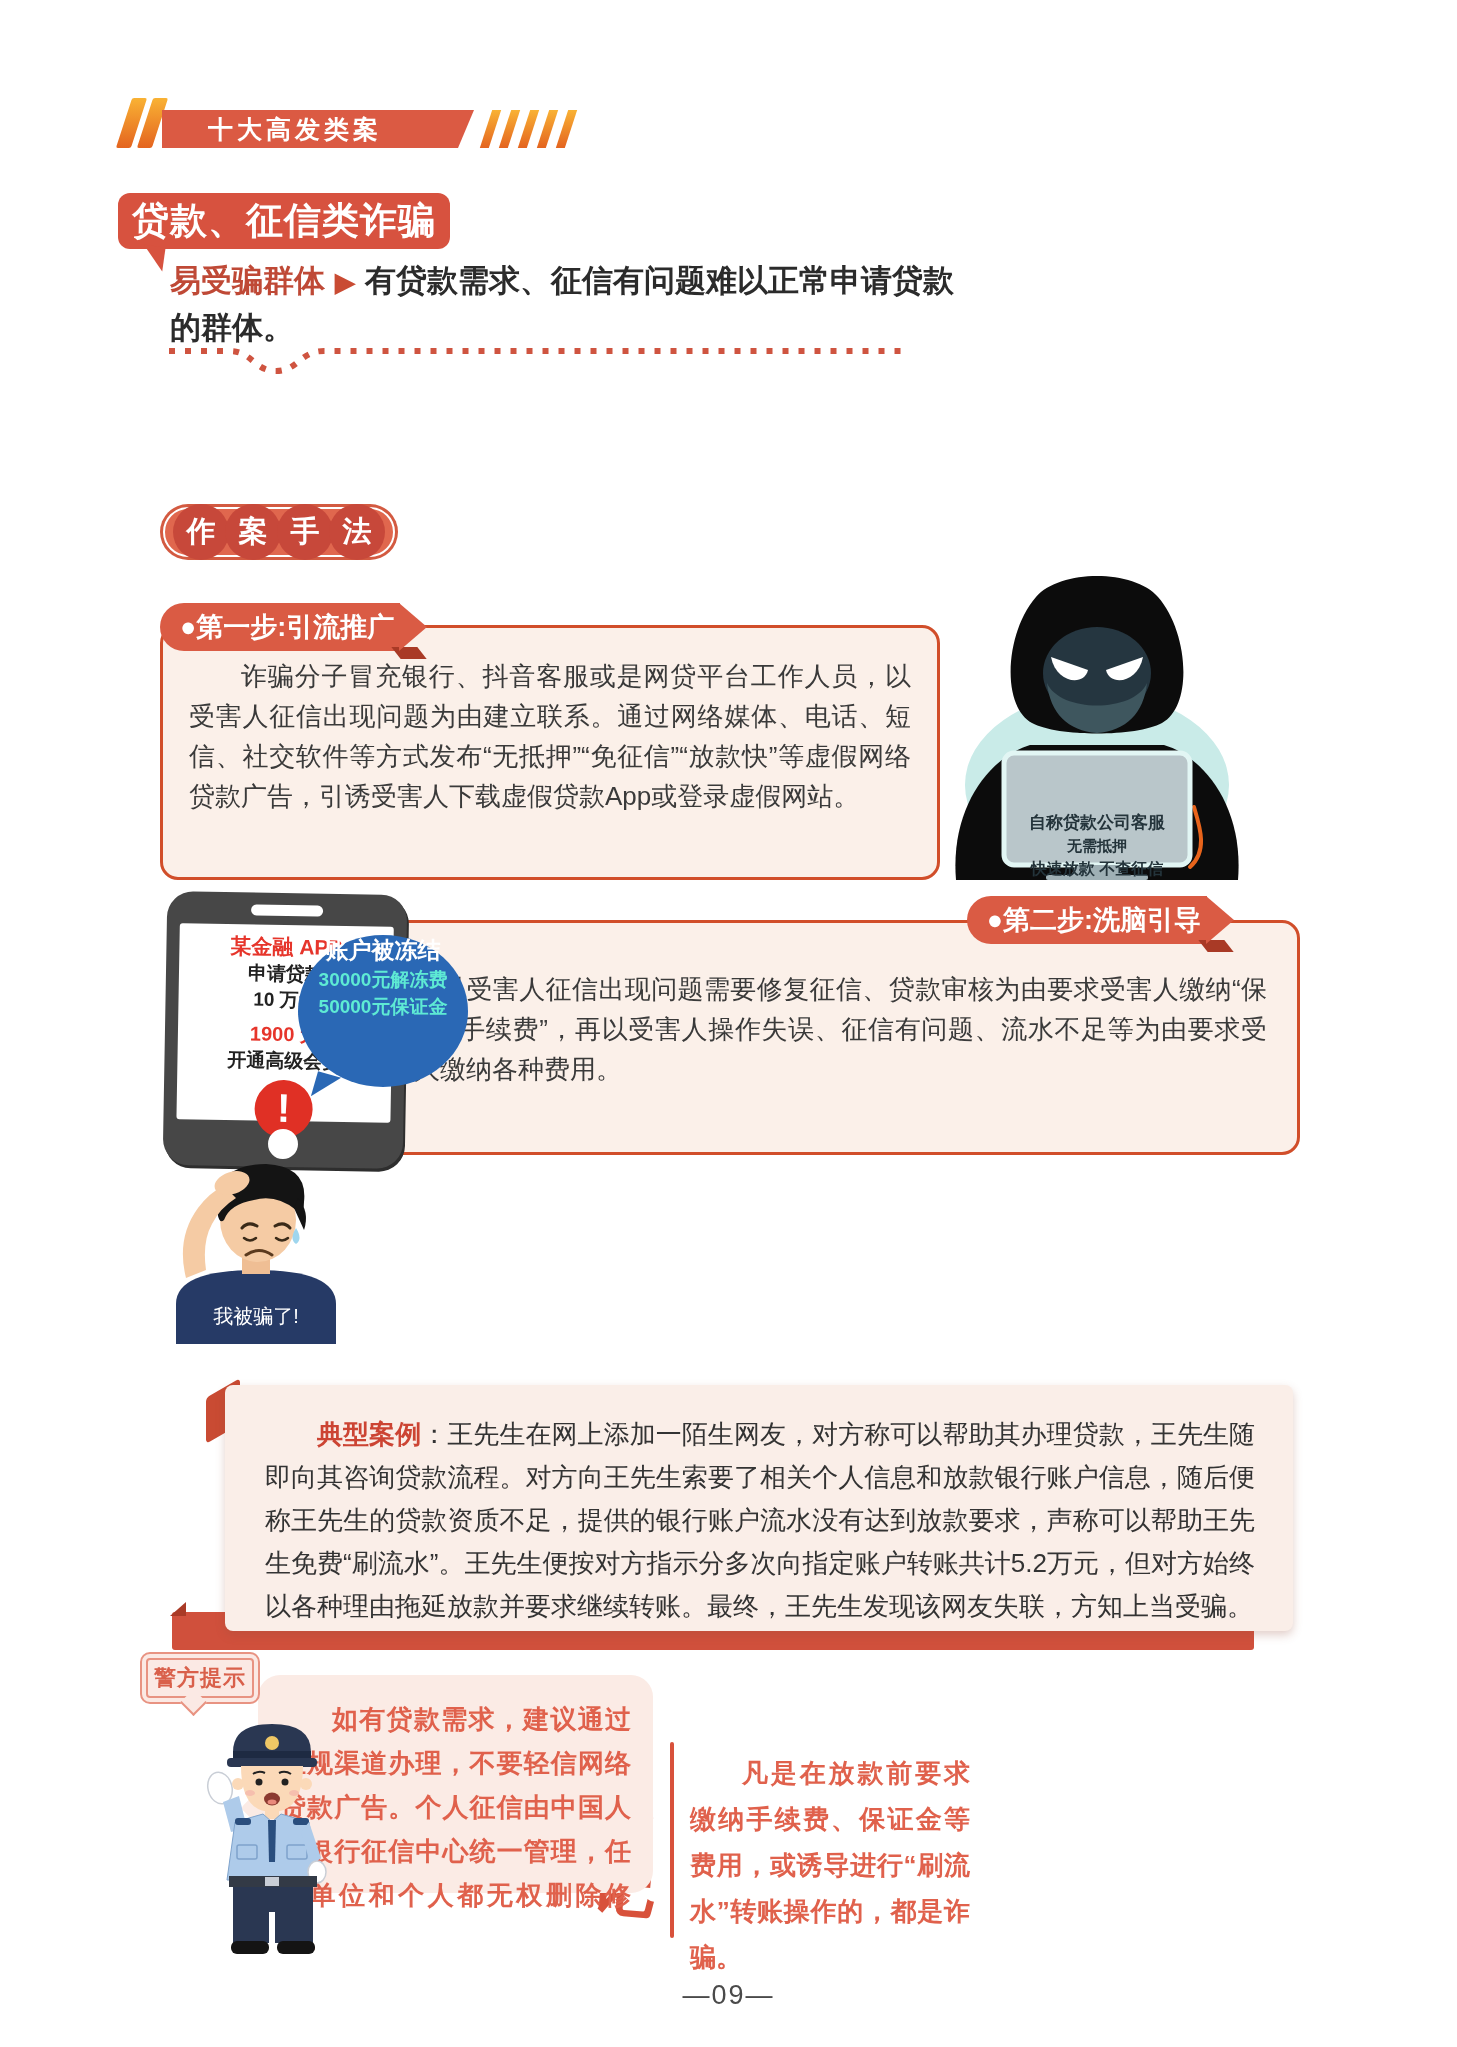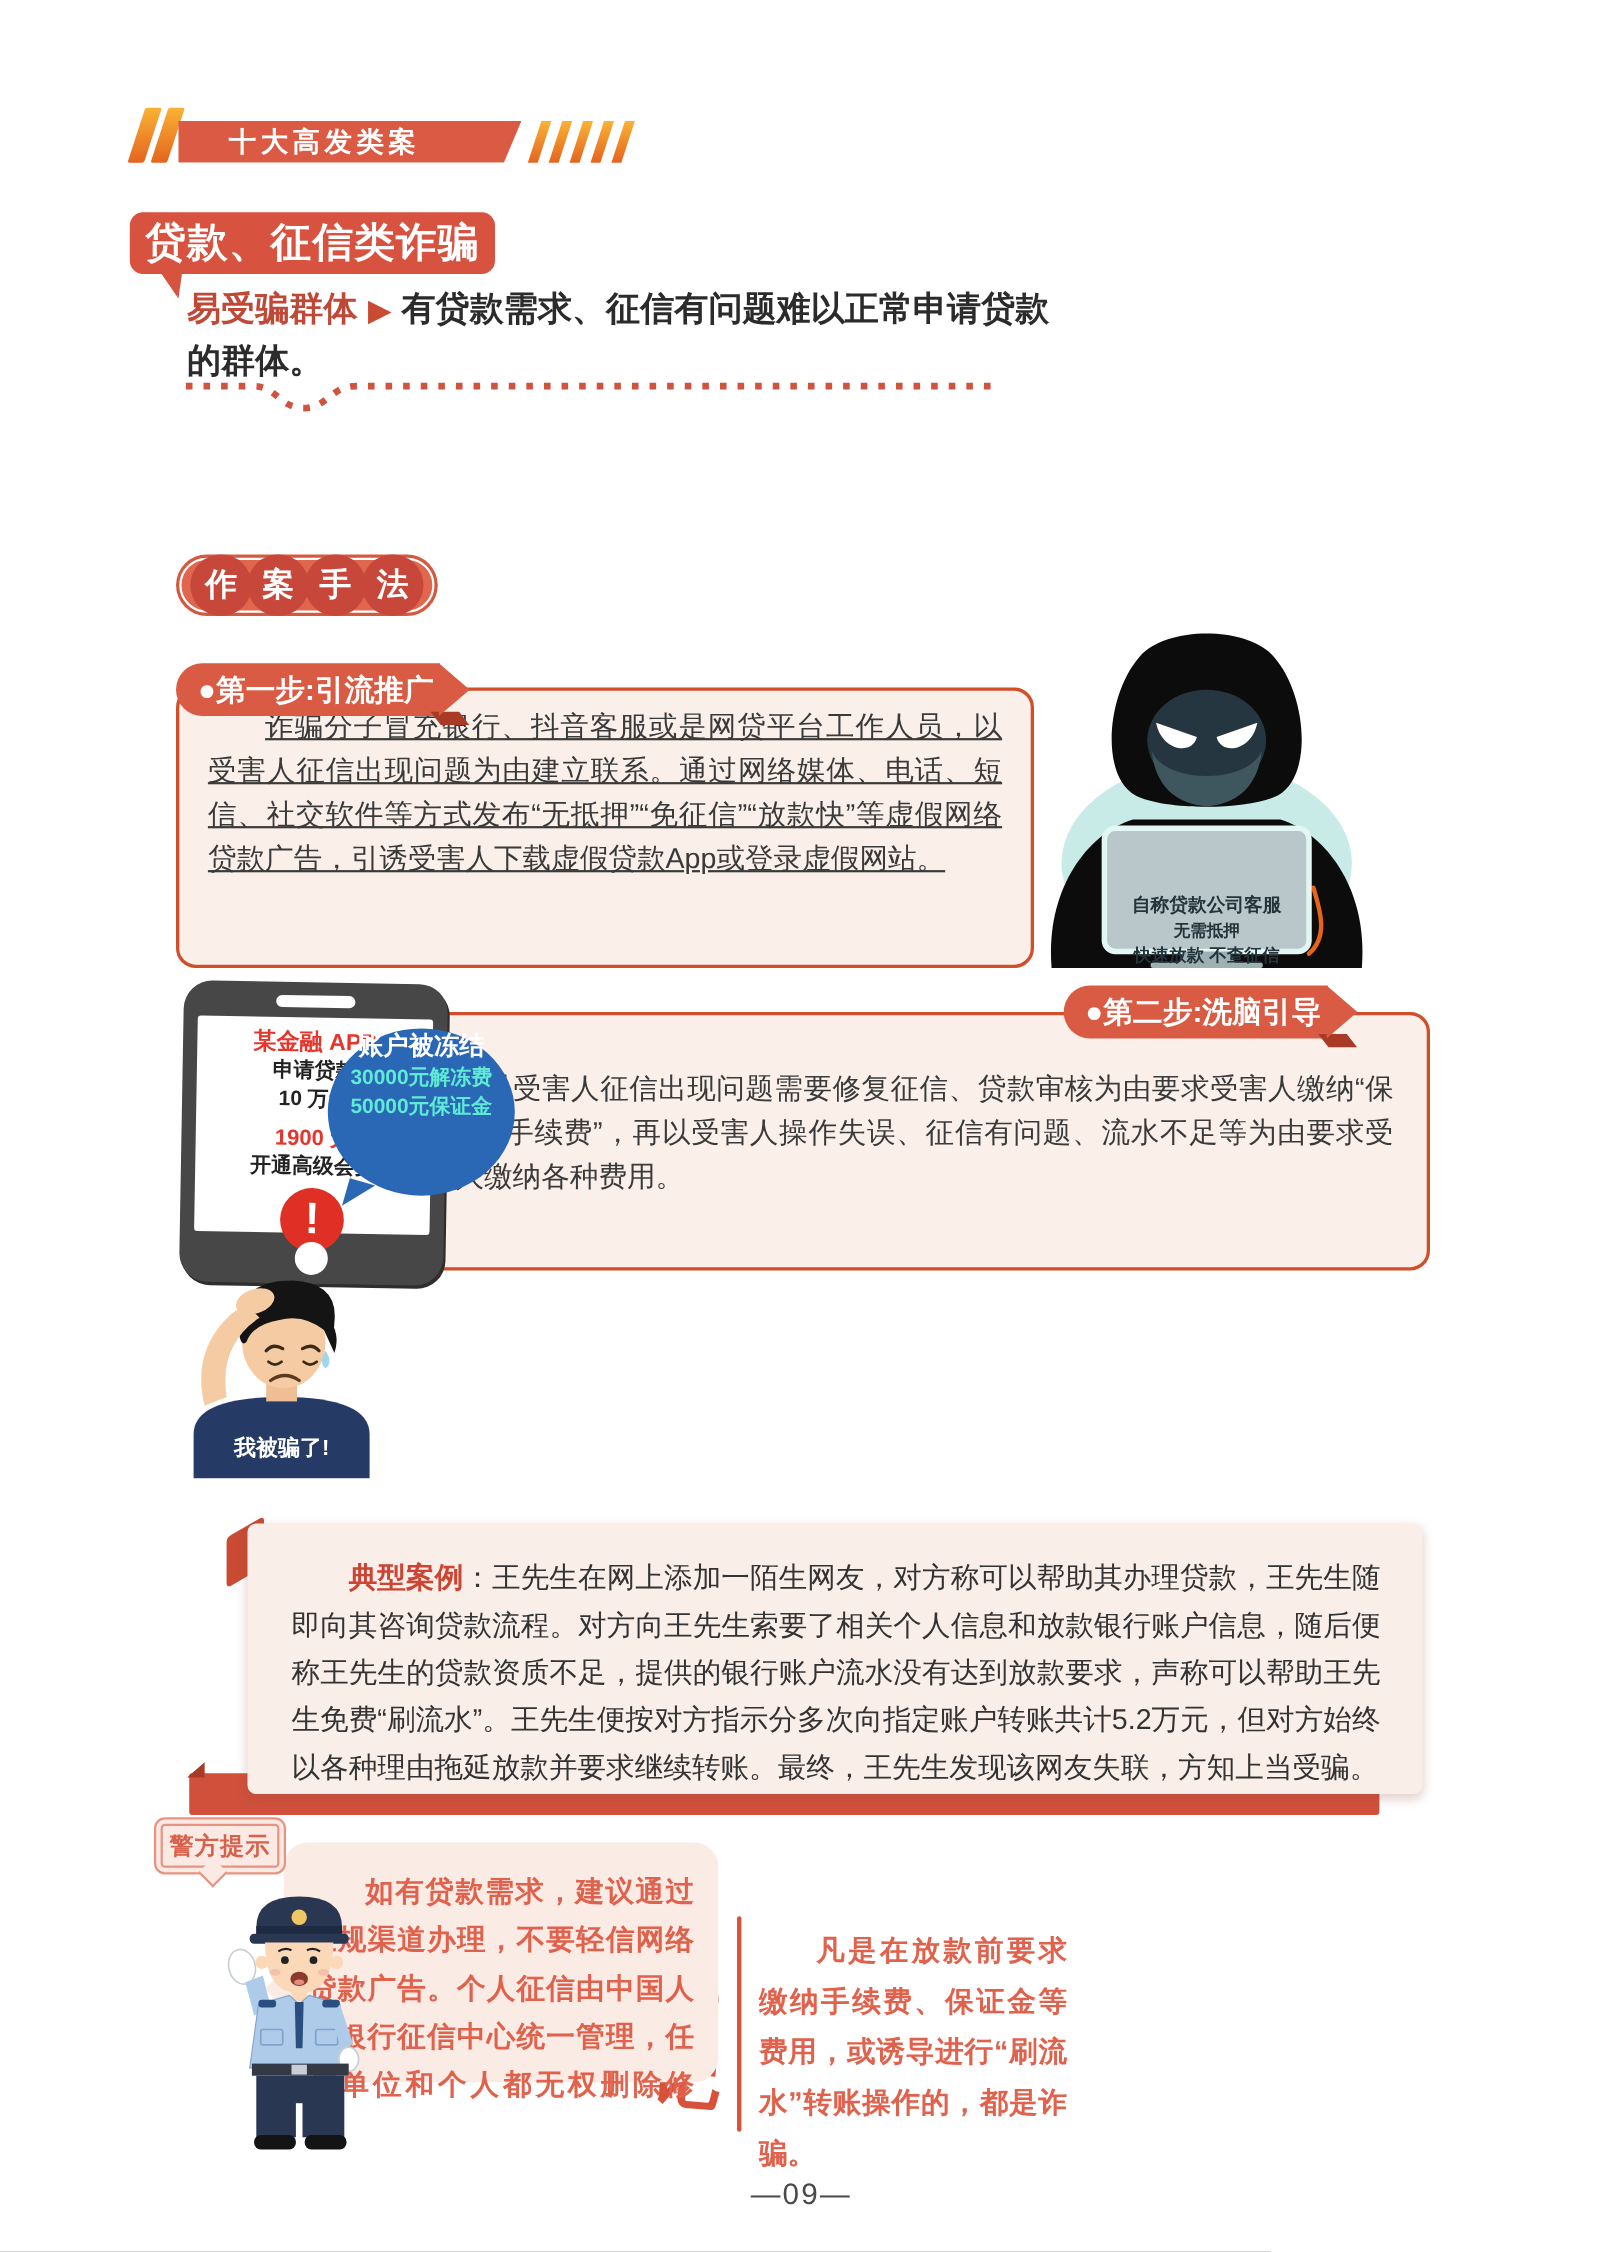--- a/index.html
+++ b/index.html
@@ -32,21 +32,21 @@
     box-shadow:0 0 0 3px #D35A41; border-radius:28px; display:flex; align-items:center; padding:0 10px; }
   .mb-circle { width:56px; height:56px; margin:0 -2px; background:#C7483A; border-radius:50%;
     color:#fff; font-size:29px; font-weight:bold; display:flex; align-items:center; justify-content:center; }
 
   
   .step-box { position:absolute; background:#FBF0E9; border:3px solid #D14E2A; border-radius:18px; }
   .box1 { left:160px; top:625px; width:780px; height:255px; }
   .box2 { left:345px; top:920px; width:955px; height:235px; }
   .box3 { left:290px; top:1185px; width:1010px; height:160px; }
   .step-text { color:#3A3A3A; font-size:26px; line-height:40px; text-indent:2em; text-align:justify; }
-  .box1 .step-text { padding:12px 26px 0 26px;text-decoration:underline; }
+  .box1 .step-text { padding:28px 26px 0 26px; }
   .box2 .step-text { padding:46px 30px 0 40px; }
   .box3 .step-text { padding:40px 30px 0 40px; }
   .step-label { position:absolute; height:48px; background:#DA5B44; color:#fff; font-weight:bold; font-size:27px; line-height:48px;
     border-radius:26px 0 0 26px; padding:0 6px 0 20px; z-index:3; white-space:nowrap; }
   .step-label::after { content:""; position:absolute; right:-27px; top:0; width:0; height:0;
     border-top:24px solid transparent; border-bottom:24px solid transparent; border-left:28px solid #DA5B44; }
   .step-label::before { content:""; position:absolute; right:-22px; bottom:-8px; width:26px; height:12px; background:#A93A26; transform:skewX(38deg); z-index:-1; }
   .box1 .step-label { left:-3px; top:-25px; }
   .box2 .step-label { right:90px; top:-27px; }
   .box3 .step-label { right:85px; top:-25px; }
@@ -70,21 +70,21 @@
   .freeze-bubble { position:absolute; left:133px; top:42px; width:170px; height:152px; background:#2A68B5; border-radius:50%;
     display:flex; flex-direction:column; align-items:center; justify-content:flex-start; }
   .freeze-bubble::after { content:""; position:absolute; left:16px; bottom:-13px; width:0; height:0;
     border-top:26px solid #2A68B5; border-right:24px solid transparent; transform:rotate(16deg); }
   .fb-title { color:#fff; font-size:23px; font-weight:bold; }
   .fb-fee { color:#5eead4; font-size:19px; font-weight:bold; line-height:27px; }
 
   
   .victim { position:absolute; left:158px; top:1158px; width:196px; height:186px; z-index:4; }
   .victim svg { position:absolute; left:0; top:0; }
-  .victim-caption { position:absolute; left:30px; bottom:14px; width:136px; text-align:center; color:#fff; font-size:20px; font-weight:bold; }
+  .victim-caption { position:absolute; left:30px; bottom:14px; width:136px; text-align:center; color:#fff; font-size:20px; font-weight:normal; }
 
   
   .case-bar { position:absolute; left:172px; top:1612px; width:1082px; height:38px; background:#D0503C; border-radius:3px; }
   .case-bar::before { content:""; position:absolute; left:-2px; top:-10px; width:0; height:0; border-bottom:14px solid #A93A26; border-left:16px solid transparent; }
   .case-fold { position:absolute; left:206px; top:1388px; width:34px; height:46px; background:#C94B33; transform:skewY(-30deg); border-radius:4px; }
   .case-box { position:absolute; left:225px; top:1385px; width:1068px; height:246px; background:#FAEEE8; border-radius:8px; box-shadow:0 4px 10px rgba(150,80,60,.28); }
   .case-text { padding:28px 38px 0 40px; font-size:26px; line-height:43px; color:#333; text-align:justify; text-indent:2em; }
   .case-label { color:#CC4433; font-weight:bold; }
 
   

